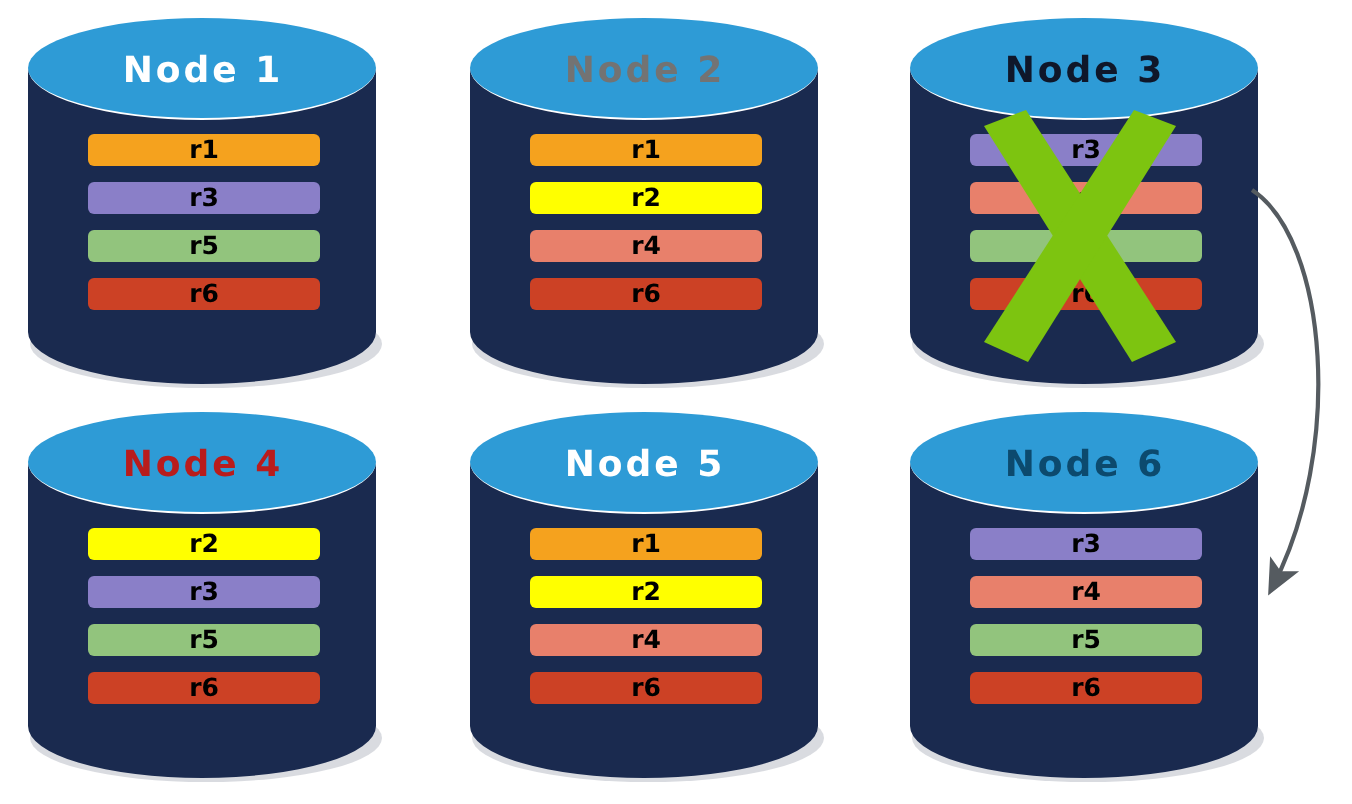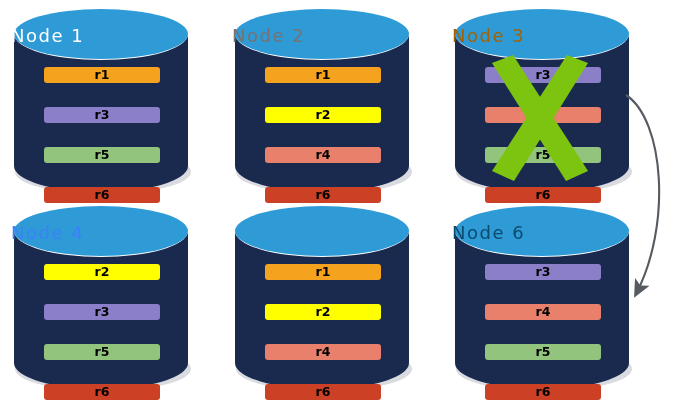--- a/index.html
+++ b/index.html
@@ -38,42 +38,42 @@
     width: 181px;
     height: 181px;
     overflow: visible;
   }
 
   .node-title {
     position: absolute;
     left: 0;
     top: 17px;
     width: 181px;
-    text-align: left;
+    text-align: center;
     color: #ffffff;
     font-size: 18px;
-    font-weight: normal;
+    font-weight: bold;
     letter-spacing: 1.5px;
     z-index: 3;
     pointer-events: none;
   }
 
   .records {
     position: absolute;
     left: 33px;
     top: 59px;
     width: 116px;
     z-index: 2;
   }
 
   .record {
     position: relative;
     width: 116px;
     height: 16px;
-    margin-bottom: 24px;
+    margin-bottom: 8px;
     border-radius: 3px;
     text-align: center;
     font-size: 12.5px;
     font-weight: bold;
     color: #000000;
     line-height: 16px;
     box-sizing: border-box;
   }
   .record:last-child { margin-bottom: 4px; }
 
@@ -128,52 +128,53 @@
           <div class="record" style="background: rgb(232, 128, 107); color: rgb(0, 0, 0);">r4</div>
           <div class="record" style="background: rgb(204, 65, 37); color: rgb(0, 0, 0);">r6</div>
         </div>
       </div>
       <div class="node" style="left: 452px; top: 8px;">
         <svg class="cyl-svg" viewBox="0 0 181 181">
           <ellipse cx="92" cy="164" rx="88" ry="22" fill="#b9bdc6" opacity="0.55"></ellipse>
           <path d="M 3,26 L 3,158 A 87,26 0 0 0 177,158 L 177,26 A 87,26 0 0 1 3,26 Z" fill="#1A2A4F"></path>
           <ellipse cx="90" cy="26" rx="87" ry="25" fill="#2E9BD6"></ellipse>
         </svg>
-        <div class="node-title" style="color: #a16207;">Node 3</div>
+        <div class="node-title" style="color: #0f172a;">Node 3</div>
         <div class="records">
           <div class="record" style="background: rgb(138, 127, 200); color: rgb(0, 0, 0);">r3</div>
           <div class="record" style="background: rgb(232, 128, 107); color: rgb(0, 0, 0);">r4</div>
           <div class="record" style="background: rgb(146, 196, 125); color: rgb(0, 0, 0);">r5</div>
           <div class="record" style="background: rgb(204, 65, 37); color: rgb(0, 0, 0);">r6</div>
         </div>
         <svg class="fail-x" viewBox="0 0 100 130" width="100" height="130" style="left: 38px; top: 47px;">
           <path d="M 2,8 L 23,0 L 98,116 L 76,126 Z" fill="#7DC410"></path>
           <path d="M 98,8 L 77,0 L 2,116 L 24,126 Z" fill="#7DC410"></path>
         </svg>
       </div>
       <div class="node" style="left: 11px; top: 205px;">
         <svg class="cyl-svg" viewBox="0 0 181 181">
           <ellipse cx="92" cy="164" rx="88" ry="22" fill="#b9bdc6" opacity="0.55"></ellipse>
           <path d="M 3,26 L 3,158 A 87,26 0 0 0 177,158 L 177,26 A 87,26 0 0 1 3,26 Z" fill="#1A2A4F"></path>
           <ellipse cx="90" cy="26" rx="87" ry="25" fill="#2E9BD6"></ellipse>
         </svg>
-        <div class="node-title" style="color: #3b82f6;">Node 4</div>
+        <div class="node-title" style="color: #b91c1c;">Node 4</div>
         <div class="records">
           <div class="record" style="background: rgb(255, 255, 0); color: rgb(0, 0, 0);">r2</div>
           <div class="record" style="background: rgb(138, 127, 200); color: rgb(0, 0, 0);">r3</div>
           <div class="record" style="background: rgb(146, 196, 125); color: rgb(0, 0, 0);">r5</div>
           <div class="record" style="background: rgb(204, 65, 37); color: rgb(0, 0, 0);">r6</div>
         </div>
       </div>
       <div class="node" style="left: 232px; top: 205px;">
         <svg class="cyl-svg" viewBox="0 0 181 181">
           <ellipse cx="92" cy="164" rx="88" ry="22" fill="#b9bdc6" opacity="0.55"></ellipse>
           <path d="M 3,26 L 3,158 A 87,26 0 0 0 177,158 L 177,26 A 87,26 0 0 1 3,26 Z" fill="#1A2A4F"></path>
           <ellipse cx="90" cy="26" rx="87" ry="25" fill="#2E9BD6"></ellipse>
         </svg>
+        <div class="node-title" style="color: rgb(255, 255, 255);">Node 5</div>
         <div class="records">
           <div class="record" style="background: rgb(245, 162, 30); color: rgb(0, 0, 0);">r1</div>
           <div class="record" style="background: rgb(255, 255, 0); color: rgb(0, 0, 0);">r2</div>
           <div class="record" style="background: rgb(232, 128, 107); color: rgb(0, 0, 0);">r4</div>
           <div class="record" style="background: rgb(204, 65, 37); color: rgb(0, 0, 0);">r6</div>
         </div>
       </div>
       <div class="node" style="left: 452px; top: 205px;">
         <svg class="cyl-svg" viewBox="0 0 181 181">
           <ellipse cx="92" cy="164" rx="88" ry="22" fill="#b9bdc6" opacity="0.55"></ellipse>

